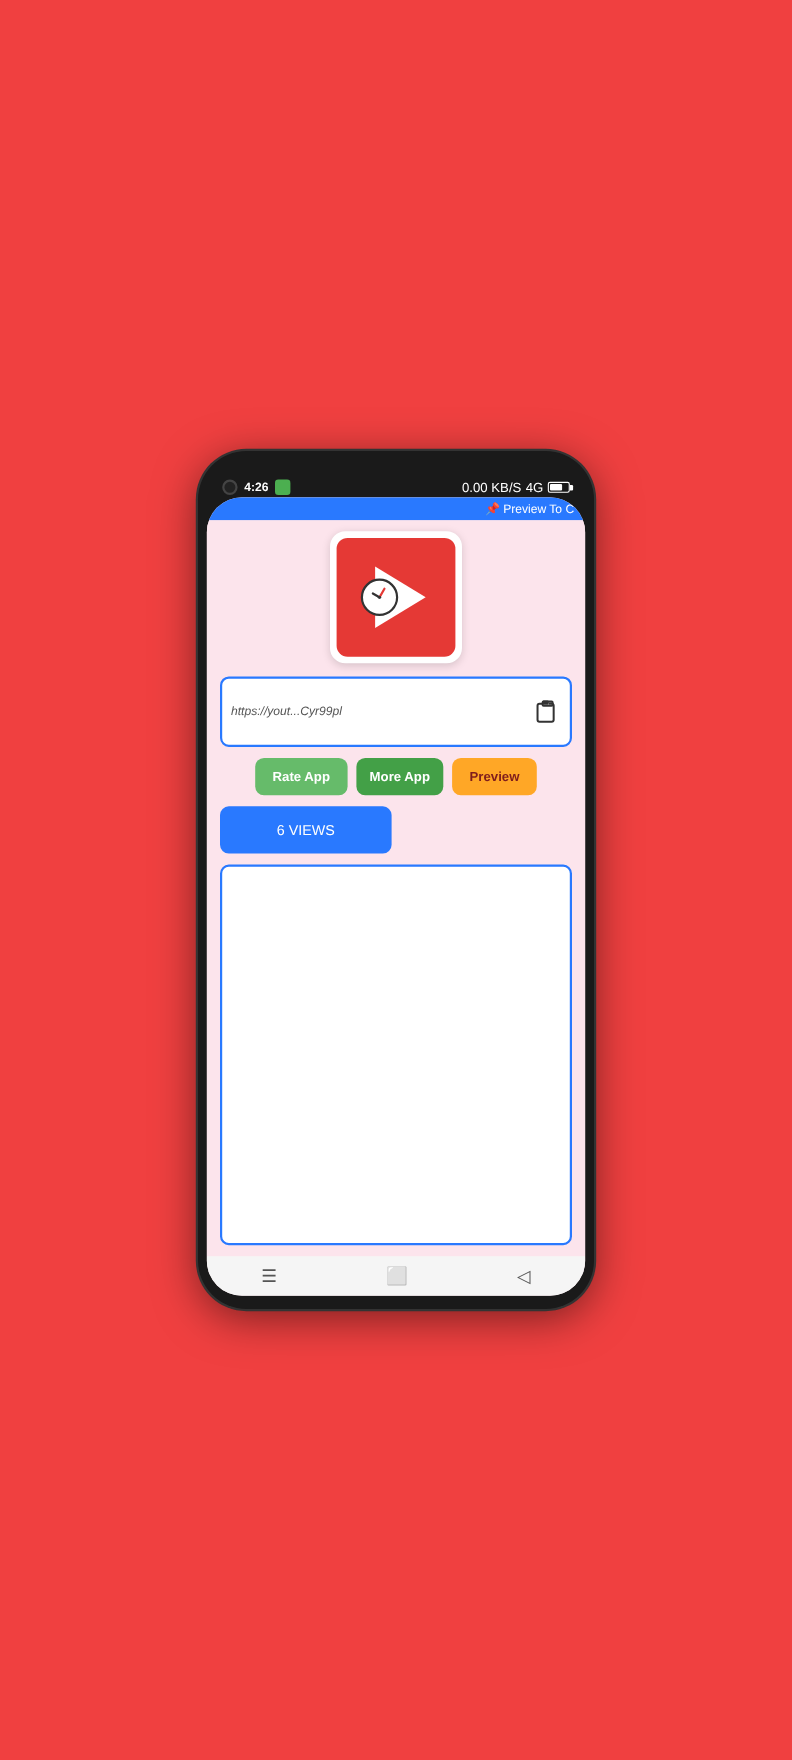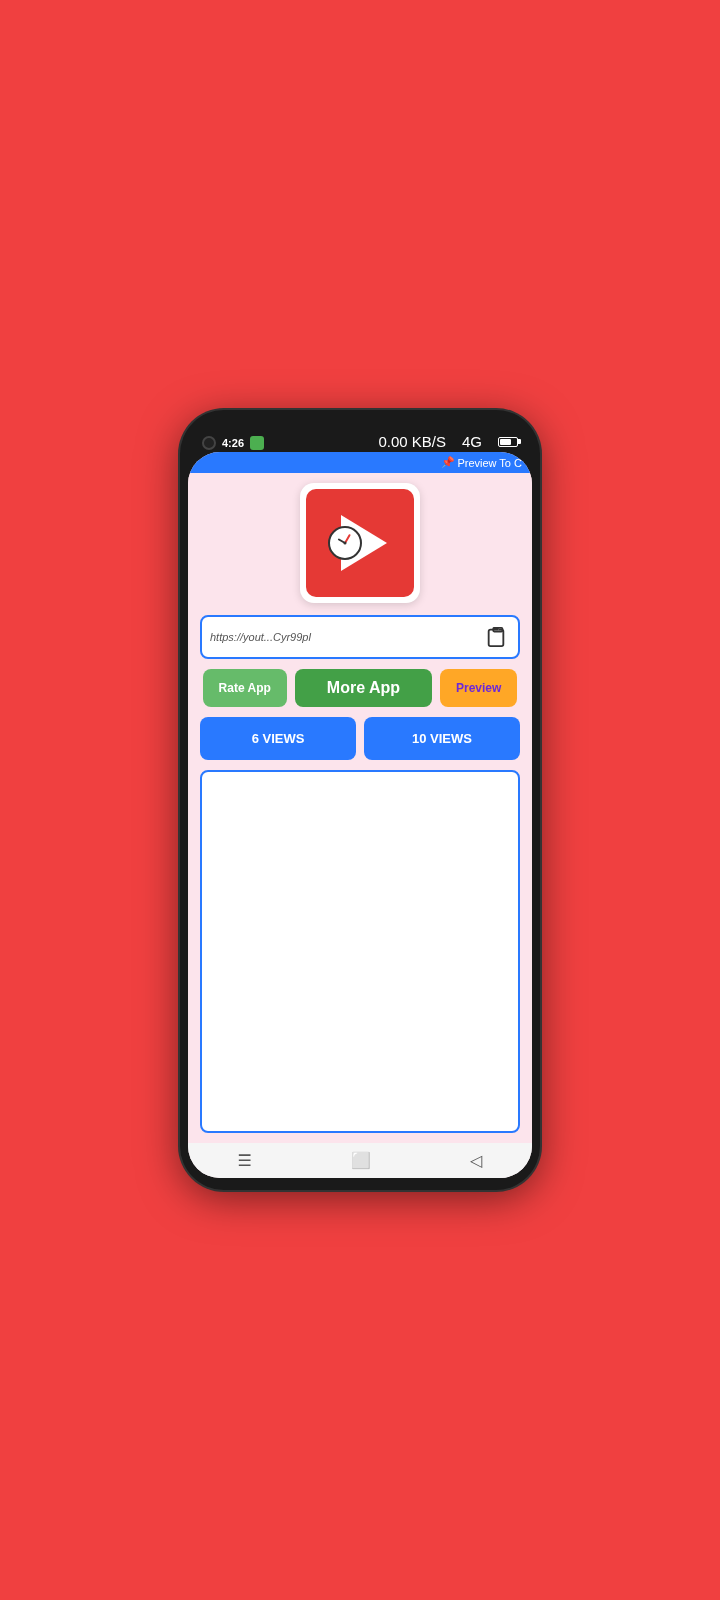--- a/index.html
+++ b/index.html
@@ -60,23 +60,23 @@
       width: 14px;
       height: 14px;
       background: #4caf50;
       border-radius: 3px;
       display: inline-block;
     }
 
     .notch-right {
       display: flex;
       align-items: center;
-      gap: 16px;
-      color: white;
-      font-size: 15px;
+      gap: 4px;
+      color: white;
+      font-size: 12px;
       margin-top: 24px;
     }
 
     .battery-icon {
       width: 20px;
       height: 10px;
       border: 1.5px solid white;
       border-radius: 2px;
       position: relative;
       display: inline-flex;
@@ -232,21 +232,21 @@
       transform: translate(-50%, -50%);
     }
 
     .url-input-row {
       width: 100%;
       display: flex;
       align-items: center;
       border: 2.5px solid #2979ff;
       border-radius: 8px;
       background: white;
-      padding: 6px 8px;
+      padding: 16px 8px;
       margin-bottom: 10px;
     }
 
     .url-input {
       flex: 1;
       border: none;
       outline: none;
       font-size: 11px;
       color: #555;
       background: transparent;
@@ -288,29 +288,29 @@
       font-weight: bold;
       cursor: pointer;
       text-align: center;
     }
 
     .btn-more {
       background: #43a047;
       color: white;
       border: none;
       border-radius: 8px;
-      padding: 10px 32px;
-      font-size: 16px;
+      padding: 10px 12px;
+      font-size: 12px;
       font-weight: bold;
       cursor: pointer;
     }
 
     .btn-preview {
       background: #ffa726;
-      color: #6d28d9;
+      color: #7f1d1d;
       border: none;
       border-radius: 8px;
       padding: 10px 16px;
       font-size: 12px;
       font-weight: bold;
       cursor: pointer;
     }
 
     .views-grid {
       display: grid;
@@ -320,21 +320,21 @@
       margin-bottom: 10px;
     }
 
     .btn-views {
       background: #2979ff;
       color: white;
       border: none;
       border-radius: 8px;
       padding: 14px 8px;
       font-size: 13px;
-      font-weight: bold;
+      font-weight: normal;
       cursor: pointer;
     }
 
     .ad-box {
       width: 100%;
       flex: 1;
       min-height: 100px;
       background: white;
       border: 2.5px solid #2979ff;
       border-radius: 8px;
@@ -407,21 +407,20 @@
       </div>
 
       <div class="action-buttons-row">
         <button class="btn-rate">Rate App</button>
         <button class="btn-more">More App</button>
         <button class="btn-preview">Preview</button>
       </div>
 
       <div class="views-grid">
         <button class="btn-views">6 VIEWS</button>
-        <button class="btn-views">10 VIEWS</button>
       </div>
 
       <div class="ad-box"></div>
 
     </div>
 
     <div class="bottom-nav">
       <span class="nav-icon">☰</span>
       <span class="nav-icon">⬜</span>
       <span class="nav-icon">◁</span>

